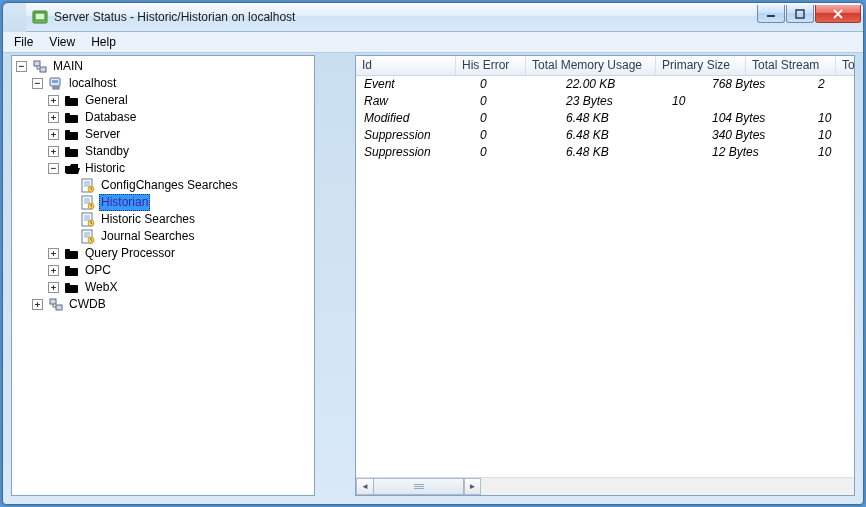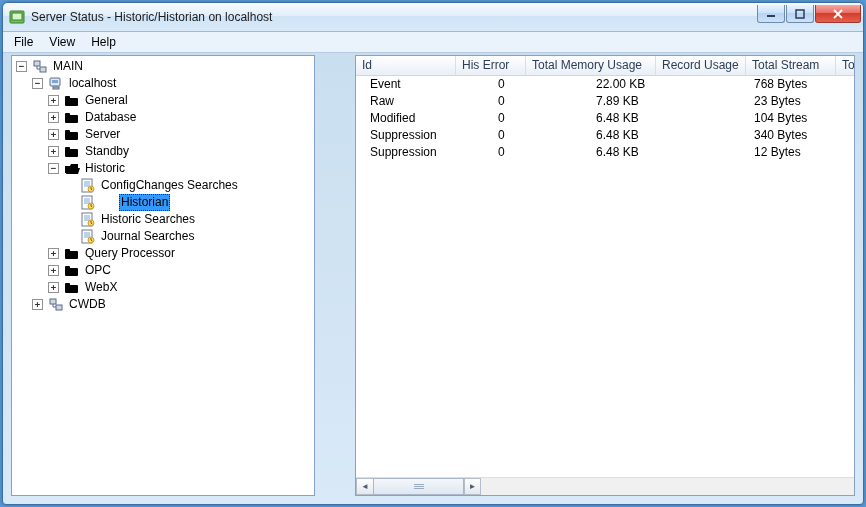--- a/index.html
+++ b/index.html
@@ -23,20 +23,21 @@
     overflow: hidden;
   }
   
   .titlebar {
     height: 28px;
     display: flex;
     align-items: center;
     padding: 0 2px 0 6px;
     background: linear-gradient(to bottom,#f8fbff 0%,#e1eefb 45%,#cfe3f6 46%,#d9eaf9 100%);
     border-bottom: 1px solid #9fb9d4;
+    margin-left: 23px;
   }
   .titlebar .app-icon {
     width: 16px;
     height: 16px;
     margin-right: 6px;
     flex: 0 0 auto;
   }
   .titlebar .title {
     flex: 1 1 auto;
     color: #1a1a1a;
@@ -155,24 +156,23 @@
   .tree .toggle.leaf {
     border:none;
     background:none;
     color: transparent;
   }
   .tree-label {
     padding: 0 2px;
   }
   .tree-label.selected {
     background: #3399ff;
-    color: #000000;
+    color: #4c1d95;
     outline: 1px dotted #003a70;
     outline-offset: -1px;
-    margin-left: 20px;
   }
   .node-icon {
     width: 16px;
     height: 16px;
     flex: 0 0 auto;
   }
 
   
   .table-header {
     display: flex;
@@ -194,23 +194,24 @@
   .table-body {
     flex: 1 1 auto;
     overflow: hidden;
   }
   .tr {
     display: flex;
     height: 17px;
     line-height: 17px;
   }
   .td {
-    padding: 0 14px;
+    padding: 0 8px;
     white-space: nowrap;
     overflow: hidden;
+    font-style: italic;
   }
   .hscroll {
     flex: 0 0 17px;
     height:17px;
     background: #f0f0f0;
     border-top: 1px solid #d6dfea;
     position: relative;
   }
   .hscroll .arrow {
     position:absolute;
@@ -420,37 +421,36 @@
               </ul></li>
           </ul>
         </div>
     </div>
 
     <div class="panel table-panel">
       <div class="table-header">
         <div class="th c0">Id</div>
         <div class="th c1">His Error</div>
         <div class="th c2">Total Memory Usage</div>
-        <div class="th c3">Record Usage</div>
+        <div class="th c3">Primary Size</div>
         <div class="th c4">Total Stream</div>
         <div class="th c5">Total Primary</div>
       </div>
       <div class="table-body" id="table-body">
           <div class="tr">
     <div class="td c0">Event</div>
     <div class="td c1">0</div>
     <div class="td c2">22.00 KB</div>
     <div class="td c3">768 Bytes</div>
     <div class="td c4">2</div>
 
   </div>
           <div class="tr">
     <div class="td c0">Raw</div>
     <div class="td c1">0</div>
-    <div class="td c2">7.89 KB</div>
     <div class="td c3">23 Bytes</div>
     <div class="td c4">10</div>
 
   </div>
           <div class="tr">
     <div class="td c0">Modified</div>
     <div class="td c1">0</div>
     <div class="td c2">6.48 KB</div>
     <div class="td c3">104 Bytes</div>
     <div class="td c4">10</div>

